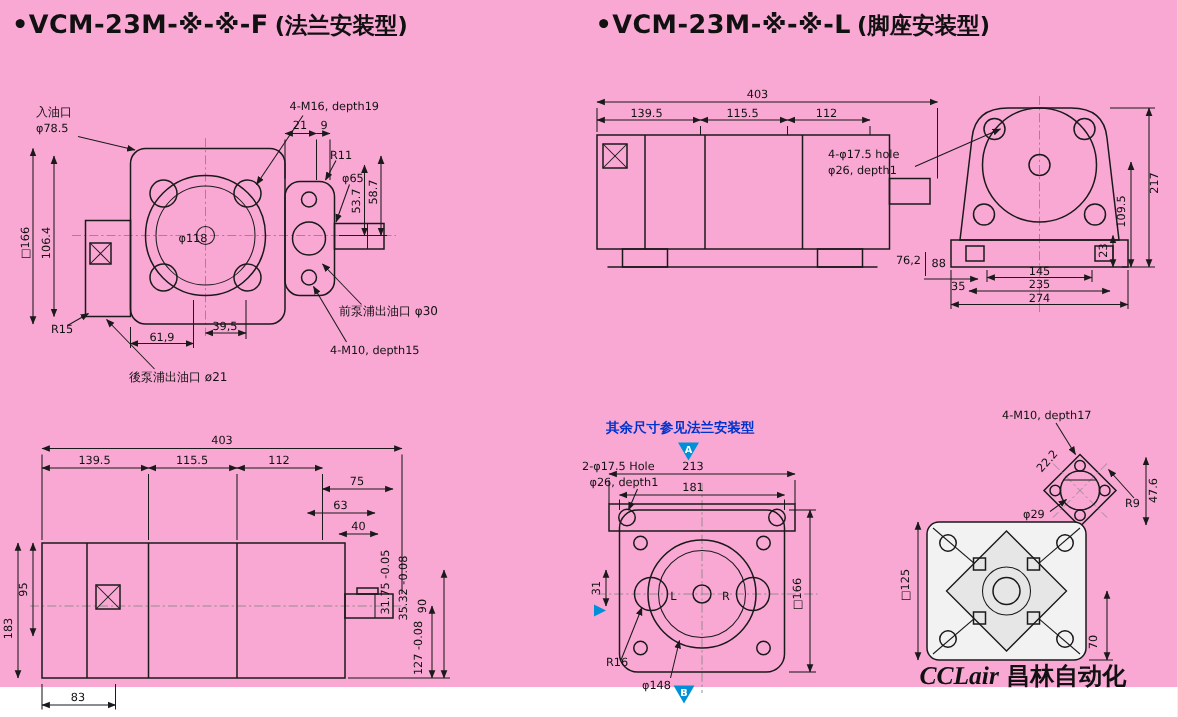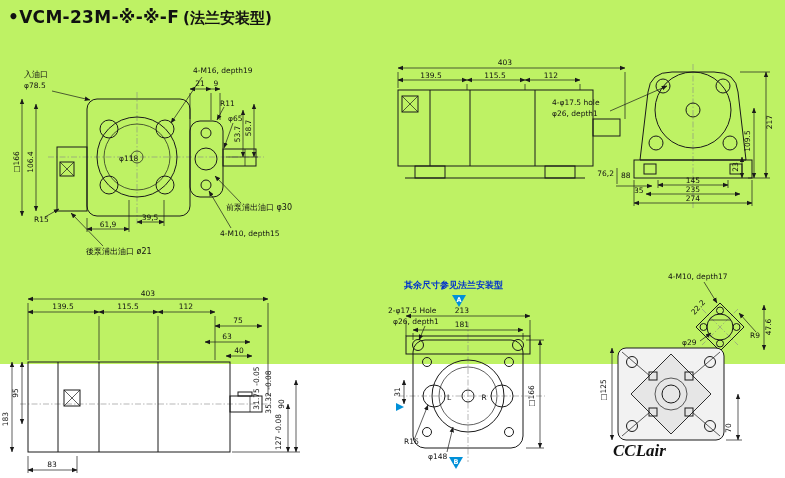--- a/index.html
+++ b/index.html
@@ -1,18 +1,18 @@
 <!DOCTYPE html>
 <html><head>
 <meta charset="utf-8">
 <style>
   *{margin:0;padding:0;box-sizing:border-box}
   html,body{width:785px;height:478px;background:#fff;overflow:hidden;
     font-family:"DejaVu Sans","Liberation Sans",sans-serif;color:#111}
-  #page{position:absolute;inset:0;width:785px;height:364px;background:#bef264}
+  #page{position:absolute;inset:0;width:785px;height:458px;background:#f9a8d4}
   .title{position:absolute;display:flex;align-items:baseline;gap:4px;white-space:nowrap}
   .title .main{font-size:17px;font-weight:bold;letter-spacing:.3px}
   .title .sub{font-size:15px;font-weight:bold}
   .blue-note{position:absolute;color:#0033cc;font-weight:bold;white-space:nowrap}
   .note-foot{left:392px;top:226px;font-size:10.5px}
   .note-port{left:404px;top:279px;font-size:9px}
   .logo{position:absolute;left:613px;top:441px;display:flex;align-items:flex-start;gap:5px;white-space:nowrap}
   .logo .latin{font-family:"Liberation Serif","DejaVu Serif",serif;font-style:italic;font-weight:bold;font-size:17px}
   .logo .cjk{font-weight:bold;font-size:16px}
   svg{position:absolute;left:0;top:0}
@@ -27,20 +27,24 @@
   .blue{fill:#0090d8;stroke:none}
 </style>
 </head>
 <body>
 
 <div id="page">
 
   <div class="title" style="left:8px;top:7px">
     <span class="main">•VCM-23M-※-※-F</span>
     <span class="sub">(法兰安装型)</span>
+  </div>
+  <div class="title" style="left:397px;top:7px">
+    <span class="main">•VCM-23M-※-※-L</span>
+    <span class="sub">(脚座安装型)</span>
   </div>
 
   <svg width="785" height="478" viewBox="0 0 785 478">
     <defs>
       <marker id="arE" markerWidth="8" markerHeight="8" refX="7.5" refY="4" orient="auto">
         <path d="M0,0.8 L8,4 L0,7.2 Z" fill="#1a1a1a"></path>
       </marker>
       <marker id="arS" markerWidth="8" markerHeight="8" refX="0.5" refY="4" orient="auto">
         <path d="M8,0.8 L0,4 L8,7.2 Z" fill="#1a1a1a"></path>
       </marker>
@@ -314,15 +318,16 @@
       <text x="750" y="338">R9</text>
       <text class="tm" x="606" y="390" transform="rotate(-90 606 390)">□125</text>
       <text class="tm" x="731" y="428" transform="rotate(-90 731 428)">70</text>
     </g>
   </svg>
 
   <div class="blue-note note-port">其余尺寸参见法兰安装型</div>
 
   <div class="logo">
     <span class="latin">CCLair</span>
+    <span class="cjk">昌林自动化</span>
   </div>
 
 </div>
 
 </body></html>

